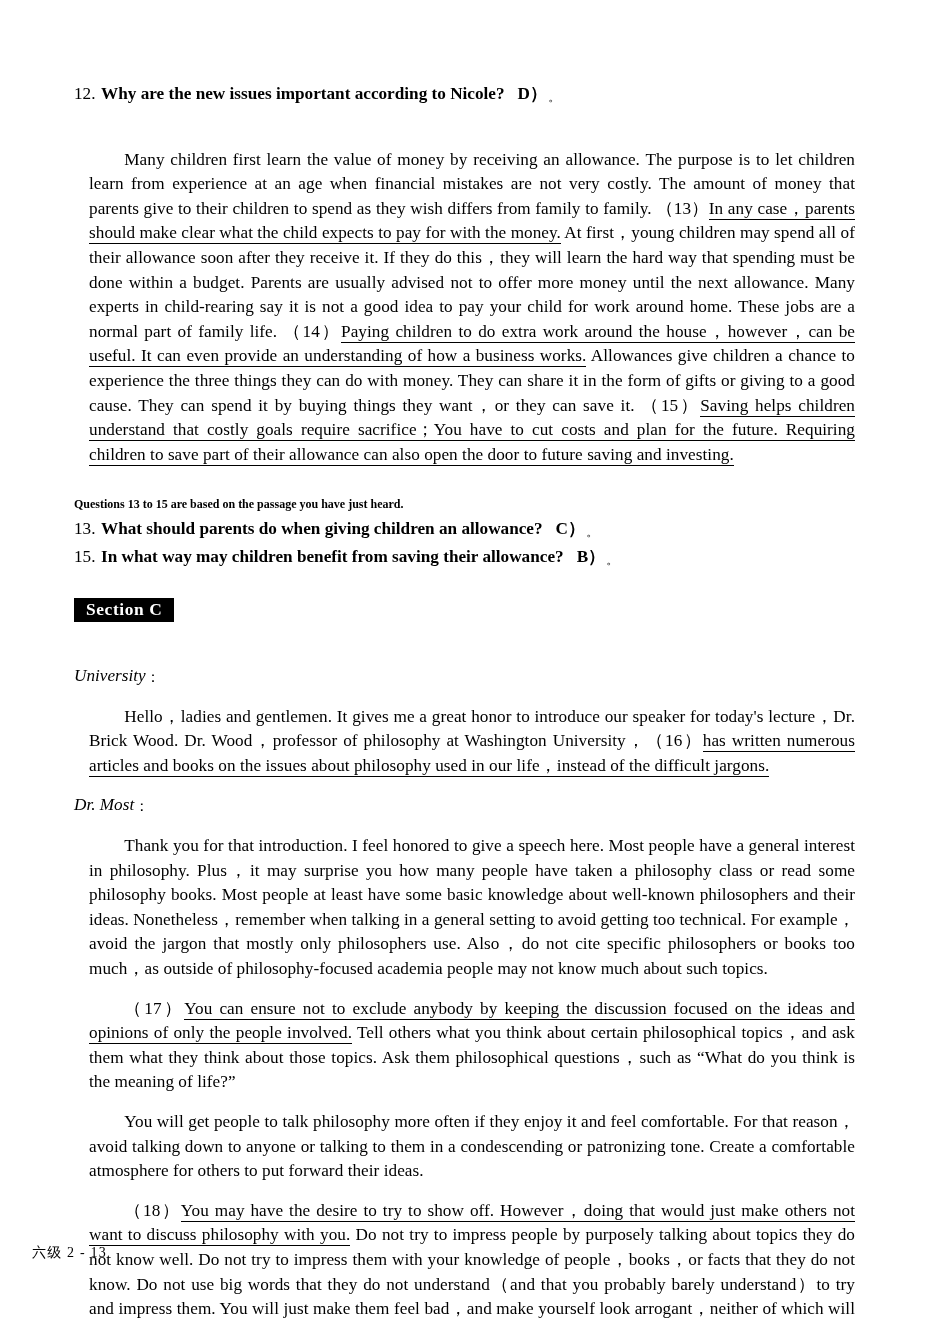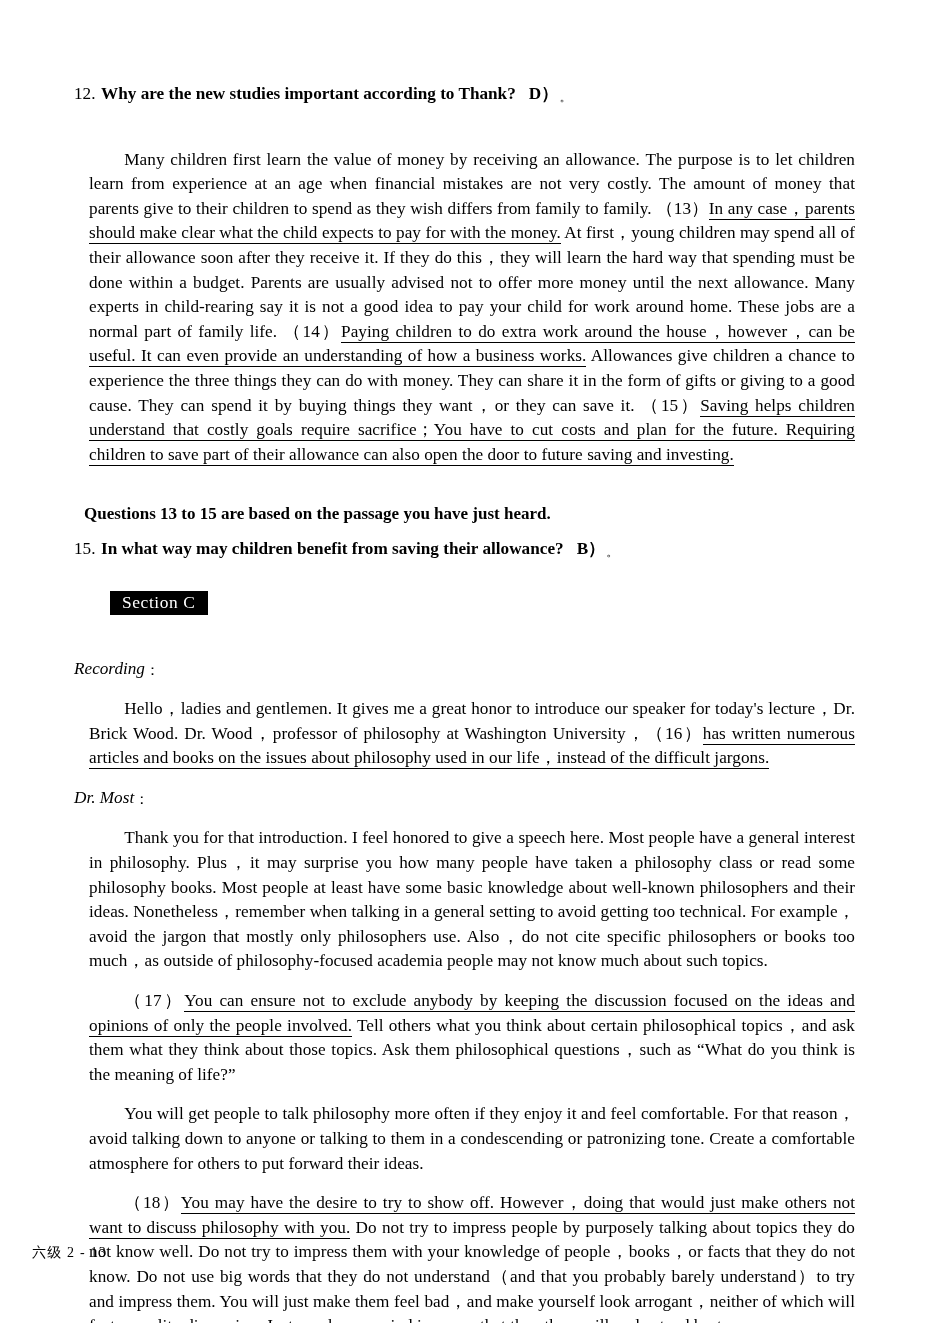--- a/index.html
+++ b/index.html
@@ -57,24 +57,24 @@
     font-weight: bold;
   }
   .qline .ans .circ {
     font-weight: normal;
     font-size: 12px;
     vertical-align: -2px;
     margin-left: 1px;
   }
 
   .bold-head {
-    font-size: 17px;
+    font-size: 12px;
     line-height: 24.6px;
     font-weight: bold;
-    margin: 10px;
+    margin: 0;
   }
 
   .center-head {
     font-size: 17.2px;
     line-height: 24.6px;
     font-weight: bold;
     text-align: center;
     margin: 0;
   }
 
@@ -95,26 +95,25 @@
     text-decoration: none;
     border-bottom: 1.1px solid #000;
     padding-bottom: 1px;
   }
 
   
   .section-label {
     display: inline-block;
     background: #000000;
     color: #ffffff;
-    font-weight: normal;
+    font-weight: bold;
     font-size: 17.4px;
     line-height: 21px;
     padding: 1px 12px 2px 12px;
     letter-spacing: 0.6px;
-    margin-left: 36px;
   }
 
   
   .sp-10 { height: 10px; }
   .sp-13 { height: 13px; }
   .sp-16 { height: 16px; }
   .sp-26 { height: 26px; }
 
   .footer {
     position: absolute;
@@ -128,50 +127,51 @@
     padding-left: 32px;
   }
 </style>
 </head>
 <body>
 
 <div class="page">
   <div class="content">
 
     <p class="qline">
-      <span class="qnum">12.</span><span>Why are the new studies important according to Thank?</span><span class="ans"><span>D）</span><span class="circ">。</span></span>
+      <span class="qnum">12.</span><span>Why are the new issues important according to Nicole?</span><span class="ans"><span>D）</span><span class="circ">。</span></span>
     </p>
 
     <div class="sp-13"></div>
 
 
     <div class="sp-10"></div>
 
     <p class="para indent" id="passage-two-body"><span>Many children first learn the value of money by receiving an allowance. The purpose is to let children learn from experience at an age when financial mistakes are not very costly. The amount of money that parents give to their children to spend as they wish differs from family to family. （13）</span><span class="u">In any case，parents should make clear what the child expects to pay for with the money.</span><span> At first，young children may spend all of their allowance soon after they receive it. If they do this，they will learn the hard way that spending must be done within a budget. Parents are usually advised not to offer more money until the next allowance. Many experts in child-rearing say it is not a good idea to pay your child for work around home. These jobs are a normal part of family life. （14）</span><span class="u">Paying children to do extra work around the house，however，can be useful. It can even provide an understanding of how a business works.</span><span> Allowances give children a chance to experience the three things they can do with money. They can share it in the form of gifts or giving to a good cause. They can spend it by buying things they want，or they can save it. （15）</span><span class="u">Saving helps children understand that costly goals require sacrifice；You have to cut costs and plan for the future. Requiring children to save part of their allowance can also open the door to future saving and investing.</span></p>
 
     <div class="sp-10"></div>
 
     <p class="bold-head">Questions 13 to 15 are based on the passage you have just heard.</p>
 
     <div id="questions-13-15-list">
+        <p class="qline"><span class="qnum">13.</span><span>What should parents do when giving children an allowance?</span><span class="ans"><span>C）</span><span class="circ">。</span></span></p>
         <p class="qline"><span class="qnum">15.</span><span>In what way may children benefit from saving their allowance?</span><span class="ans"><span>B）</span><span class="circ">。</span></span></p>
       </div>
 
     <div class="sp-26"></div>
 
     <div>
       <span class="section-label">Section C</span>
     </div>
 
     <div class="sp-26"></div>
 
 
     <div class="sp-16"></div>
 
-    <p class="speaker"><span>Recording</span><span class="colon">：</span></p>
+    <p class="speaker"><span>University</span><span class="colon">：</span></p>
     <p class="para indent" id="moderator-speech"><span>Hello，ladies and gentlemen. It gives me a great honor to introduce our speaker for today's lecture，Dr. Brick Wood. Dr. Wood，professor of philosophy at Washington University，（16）</span><span class="u">has written numerous articles and books on the issues about philosophy used in our life，instead of the difficult jargons.</span></p>
 
     <p class="speaker"><span>Dr. Most</span><span class="colon">：</span></p>
     <div id="dr-wood-speech">
         <p class="para indent"><span>Thank you for that introduction. I feel honored to give a speech here. Most people have a general interest in philosophy. Plus，it may surprise you how many people have taken a philosophy class or read some philosophy books. Most people at least have some basic knowledge about well-known philosophers and their ideas. Nonetheless，remember when talking in a general setting to avoid getting too technical. For example，avoid the jargon that mostly only philosophers use. Also，do not cite specific philosophers or books too much，as outside of philosophy-focused academia people may not know much about such topics.</span></p>
         <p class="para indent"><span>（17）</span><span class="u">You can ensure not to exclude anybody by keeping the discussion focused on the ideas and opinions of only the people involved.</span><span> Tell others what you think about certain philosophical topics，and ask them what they think about those topics. Ask them philosophical questions，such as “What do you think is the meaning of life?”</span></p>
         <p class="para indent"><span>You will get people to talk philosophy more often if they enjoy it and feel comfortable. For that reason，avoid talking down to anyone or talking to them in a condescending or patronizing tone. Create a comfortable atmosphere for others to put forward their ideas.</span></p>
         <p class="para indent"><span>（18）</span><span class="u">You may have the desire to try to show off. However，doing that would just make others not want to discuss philosophy with you.</span><span> Do not try to impress people by purposely talking about topics they do not know well. Do not try to impress them with your knowledge of people，books，or facts that they do not know. Do not use big words that they do not understand（and that you probably barely understand）to try and impress them. You will just make them feel bad，and make yourself look arrogant，neither of which will foster quality discussion. Just speak your mind in a way that the others will understand best.</span></p>
       </div>
 

